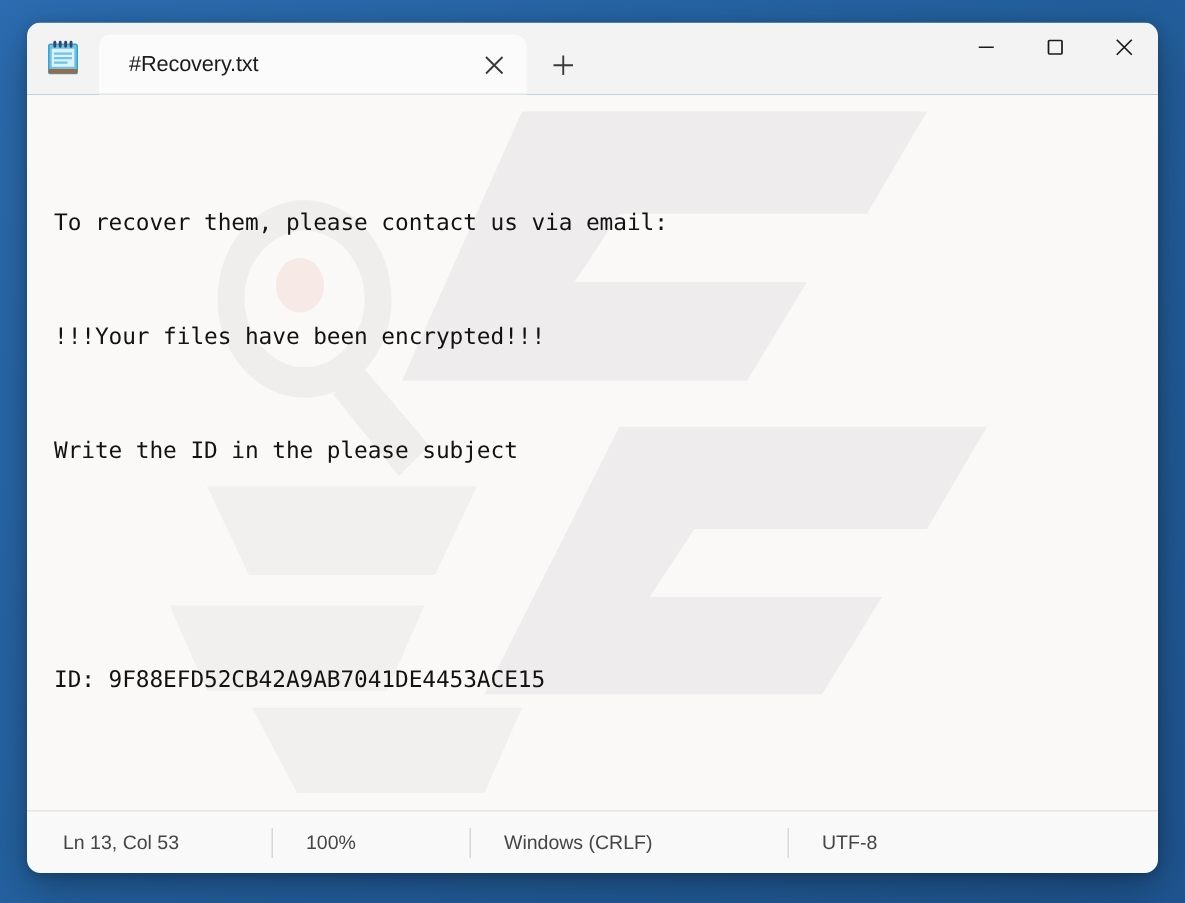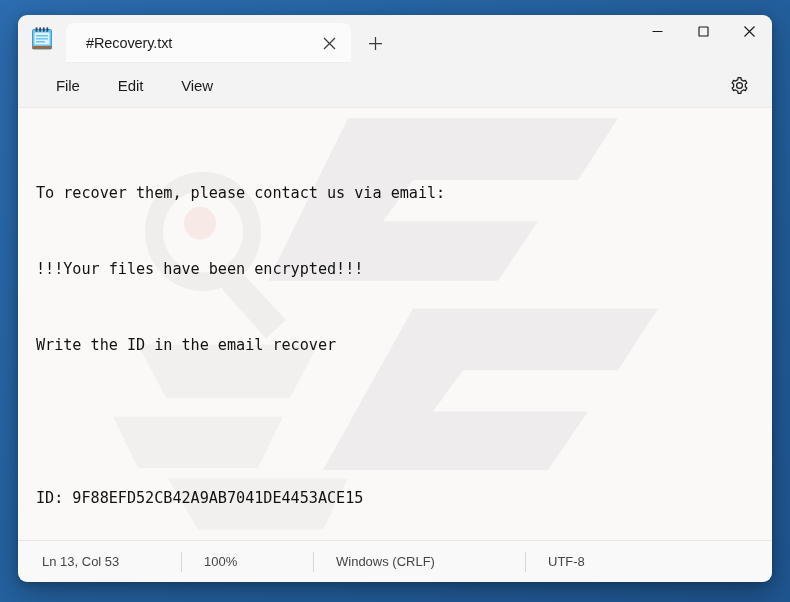--- a/index.html
+++ b/index.html
@@ -280,32 +280,20 @@
       </div>
       <div class="wc close">
         <svg width="13" height="13" viewBox="0 0 13 13">
           <path d="M1.5 1.5 L11.5 11.5 M11.5 1.5 L1.5 11.5" stroke="#1b1b1b" stroke-width="1.15" fill="none"></path>
         </svg>
       </div>
     </div>
 
   </div>
 
-  <div class="menubar">
-    <div class="menu-item">File</div>
-    <div class="menu-item">Edit</div>
-    <div class="menu-item">View</div>
-    <div class="menu-spacer"></div>
-    <div class="gear-btn">
-      <svg width="19" height="19" viewBox="0 0 24 24">
-        <path d="M12 8.3a3.7 3.7 0 1 0 0 7.4 3.7 3.7 0 0 0 0-7.4z" fill="none" stroke="#1b1b1b" stroke-width="1.6"></path>
-        <path d="M19.3 13.6a7.6 7.6 0 0 0 0-3.2l2-1.5-1.9-3.3-2.4.9a7.7 7.7 0 0 0-2.8-1.6L13.8 2h-3.6l-.4 2.9a7.7 7.7 0 0 0-2.8 1.6l-2.4-.9L2.7 8.9l2 1.5a7.6 7.6 0 0 0 0 3.2l-2 1.5 1.9 3.3 2.4-.9a7.7 7.7 0 0 0 2.8 1.6l.4 2.9h3.6l.4-2.9a7.7 7.7 0 0 0 2.8-1.6l2.4.9 1.9-3.3-2-1.5z" fill="none" stroke="#1b1b1b" stroke-width="1.6" stroke-linejoin="round"></path>
-      </svg>
-    </div>
-  </div>
 
   <div class="editor-wrap">
 
     <svg class="watermark" viewBox="0 0 754 420" preserveAspectRatio="none">
       <g fill="#eeecec">
         <path d="M330 10 L600 10 L560 70 L395 70 L365 110 L520 110 L480 168 L250 168 Z"></path>
         <path d="M395 195 L640 195 L600 255 L445 255 L415 295 L570 295 L530 352 L305 352 Z"></path>
       </g>
       <g fill="#f2f0ef">
         <path d="M120 230 L300 230 L272 282 L148 282 Z"></path>
@@ -314,21 +302,21 @@
       </g>
       <circle cx="185" cy="120" r="58" fill="#efeeed"></circle>
       <circle cx="185" cy="120" r="40" fill="#faf9f8"></circle>
       <path d="M222 158 L268 206 L248 224 L204 176 Z" fill="#efeeed"></path>
       <ellipse cx="182" cy="112" rx="16" ry="16" fill="#f6e9e6"></ellipse>
     </svg>
 
     <div class="editor">
       <div class="ln">To recover them, please contact us via email:</div>
       <div class="ln">!!!Your files have been encrypted!!!</div>
-      <div class="ln">Write the ID in the email recover</div>
+      <div class="ln">Write the ID in the please subject</div>
       <div class="ln"></div>
       <div class="ln">ID: 9F88EFD52CB42A9AB7041DE4453ACE15</div>
       
       
       
       
       
       
       
       

